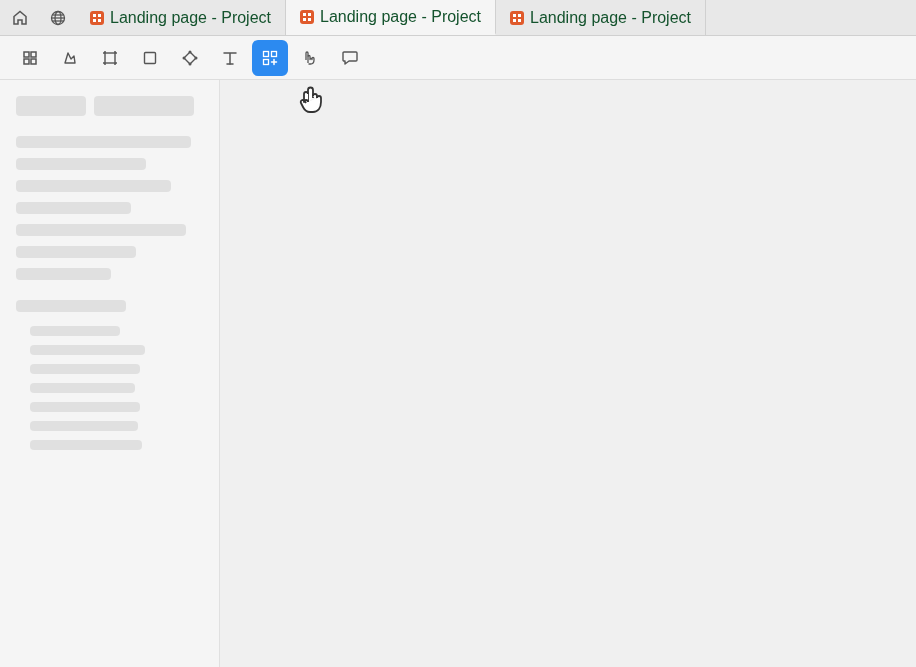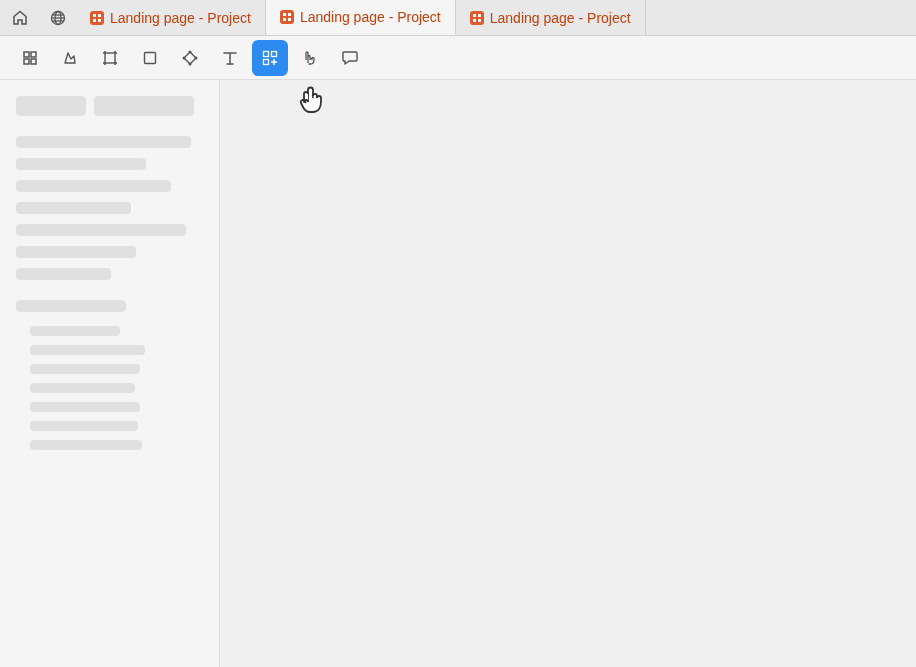--- a/index.html
+++ b/index.html
@@ -35,22 +35,22 @@
     }
     .tab {
       display: flex;
       align-items: center;
       gap: 6px;
       padding: 0 14px;
       height: 100%;
       background: #e8e8e8;
       border-right: 1px solid #d0d0d0;
       cursor: pointer;
-      font-size: 14px;
-      color: #c2410c;
+      font-size: 16px;
+      color: #14532d;
       white-space: nowrap;
       flex-shrink: 0;
     }
     .tab.active {
       background: #f5f5f5;
       border-bottom: 2px solid #f5f5f5;
     }
     .tab-icon {
       width: 14px;
       height: 14px;

